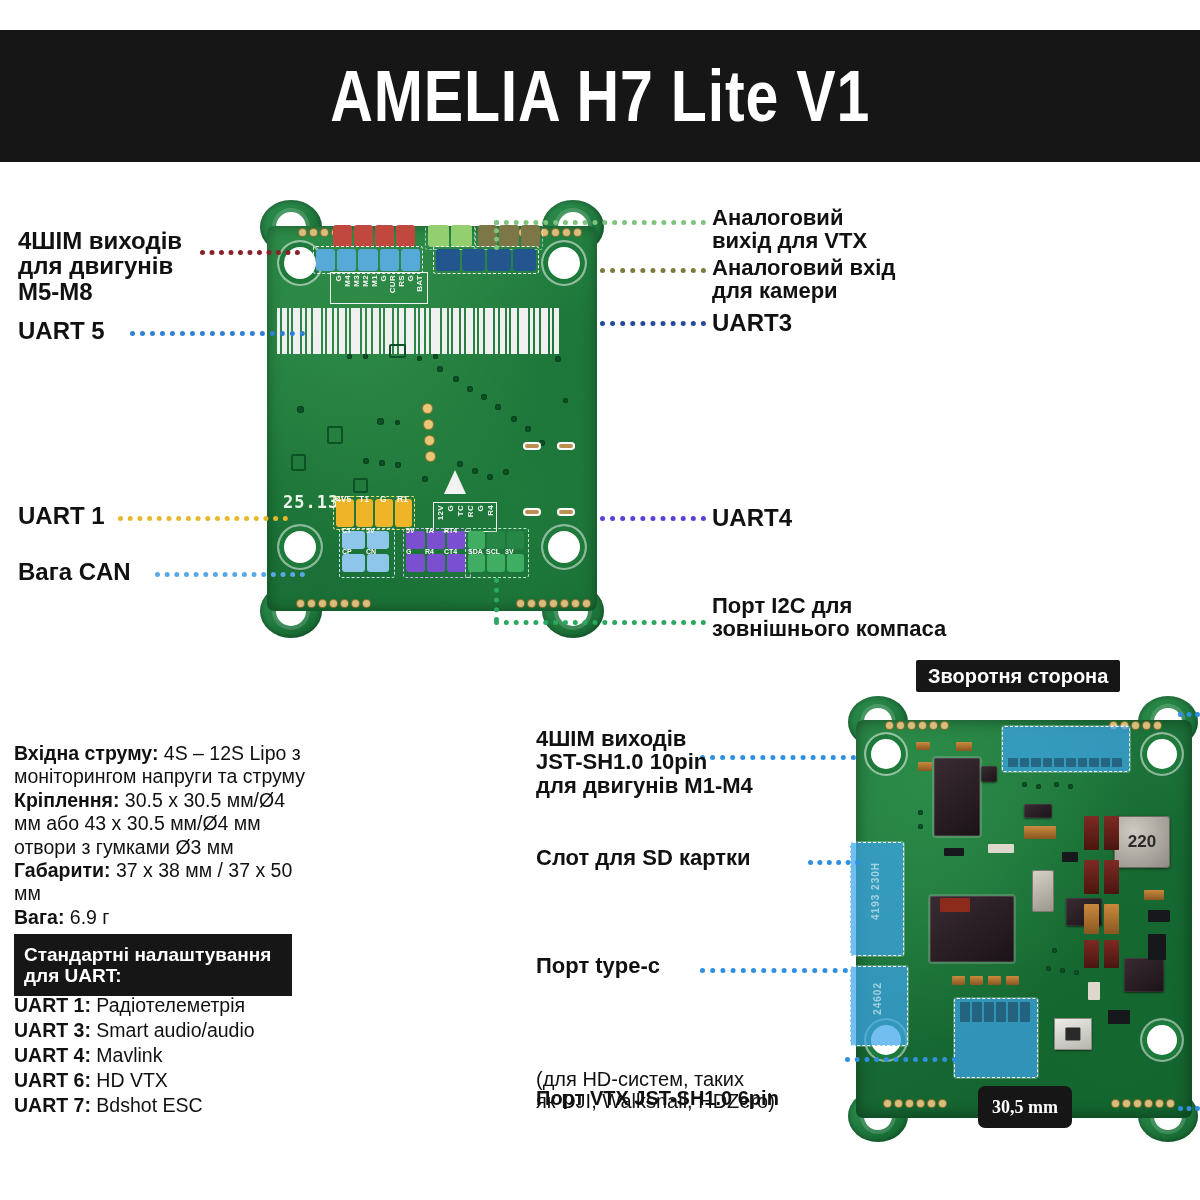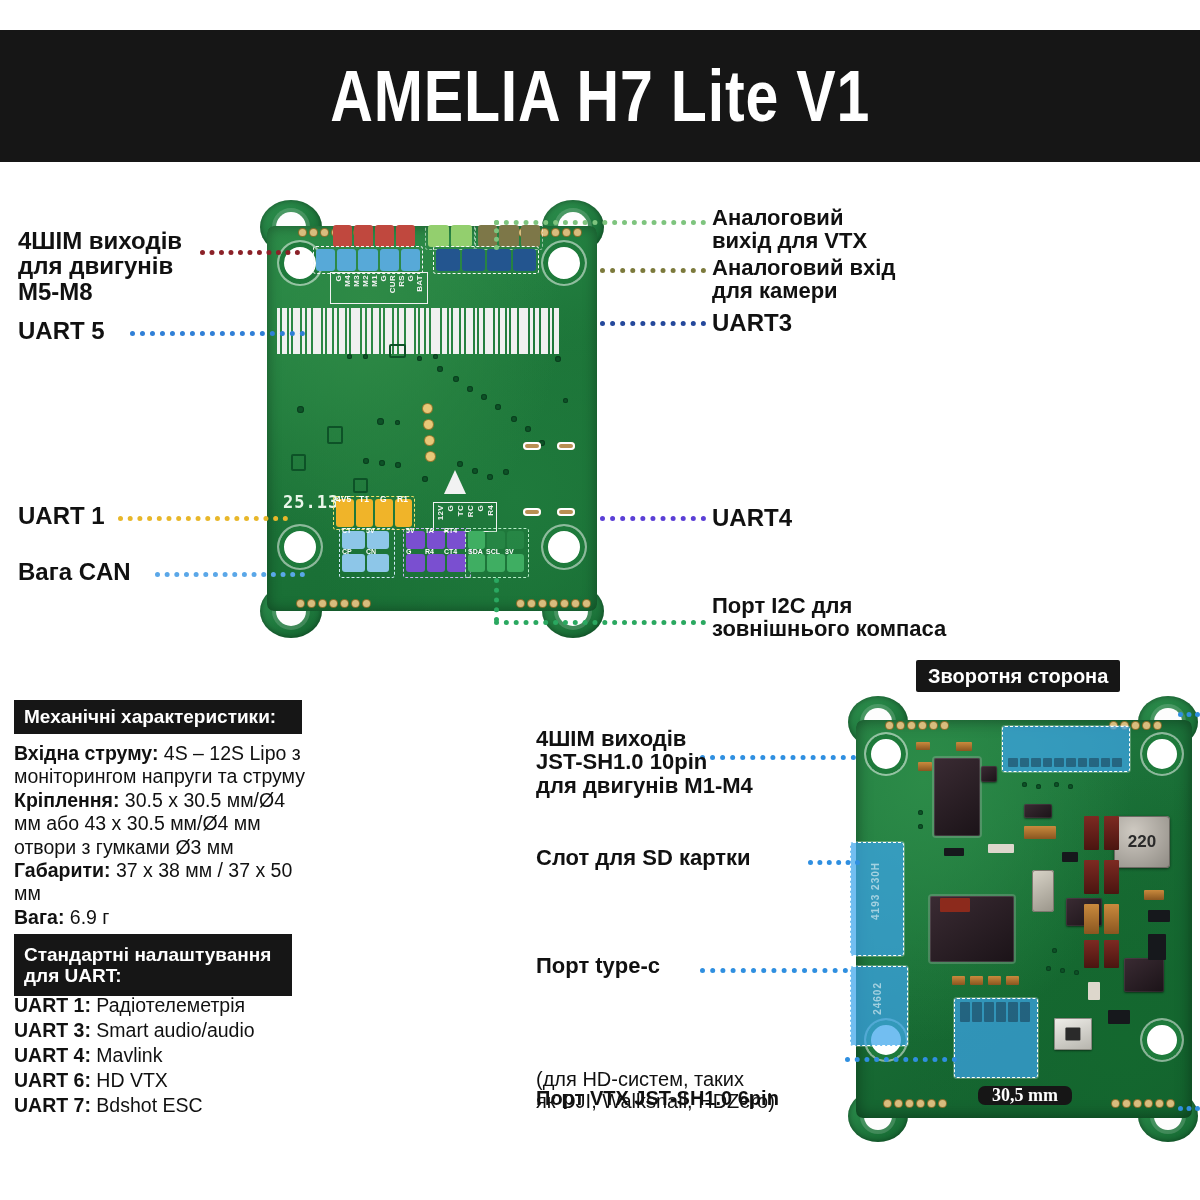--- a/index.html
+++ b/index.html
@@ -35,21 +35,21 @@
 
   
   .badge{
     position:absolute;background:#161616;color:#fff;font-weight:700;
     display:flex;align-items:center;
   }
   .badge-spec{left:14px;top:700px;width:268px;height:34px;padding:0 10px;font-size:19px;}
   .badge-uart{left:14px;top:934px;width:258px;height:50px;padding:6px 10px;font-size:19px;
               line-height:1.12;align-items:flex-start;flex-direction:column;justify-content:center;}
   .badge-rev{left:916px;top:660px;height:32px;padding:0 12px;font-size:20px;border-radius:2px;}
-  .badge-dim{left:978px;top:1086px;height:19px;padding:0 14px;font-size:18px;border-radius:7px;
+  .badge-dim{left:978px;top:1086px;height:42px;padding:0 14px;font-size:18px;border-radius:7px;
              font-family:"Liberation Serif","DejaVu Serif",serif;justify-content:center;}
 
   
   .spec-body{position:absolute;left:14px;top:742px;width:300px;font-size:19.5px;line-height:1.2;color:#111;}
   .spec-body b{font-weight:700;}
   .uart-body{position:absolute;left:14px;top:993px;width:320px;font-size:19.5px;line-height:1.28;color:#111;}
   .uart-body b{font-weight:700;}
 
   
   .pcb{position:absolute;text-align:right;}
@@ -408,21 +408,20 @@
 
   <div class="callout r cl-22" style="left:712px;top:256px;">Аналоговий вхід
 для камери</div>
   <div class="callout r cl-22" style="left:712px;top:206px;">Аналоговий
 вихід для VTX</div>
   <div class="callout r cl-24" style="left:712px;top:310px;">UART3</div>
   <div class="callout r cl-24" style="left:712px;top:505px;">UART4</div>
   <div class="callout r cl-22" style="left:712px;top:594px;">Порт I2C для
 зовнішнього компаса</div>
 
-  <div class="badge badge-spec">Механічні характеристики:</div>
   <div class="spec-body">
     <div><b>Вхідна струму:</b><span> 4S – 12S Lipo з моніторингом напруги та струму</span></div>
     <div><b>Кріплення:</b><span> 30.5 x 30.5 мм/Ø4 мм або 43 x 30.5 мм/Ø4 мм отвори з гумками Ø3 мм</span></div>
     <div><b>Габарити:</b><span> 37 x 38 мм / 37 x 50 мм</span></div>
     <div><b>Вага:</b><span> 6.9 г</span></div>
   </div>
 
   <div class="badge badge-uart">
     <span style="white-space:pre;">Стандартні налаштування
 для UART:</span>

